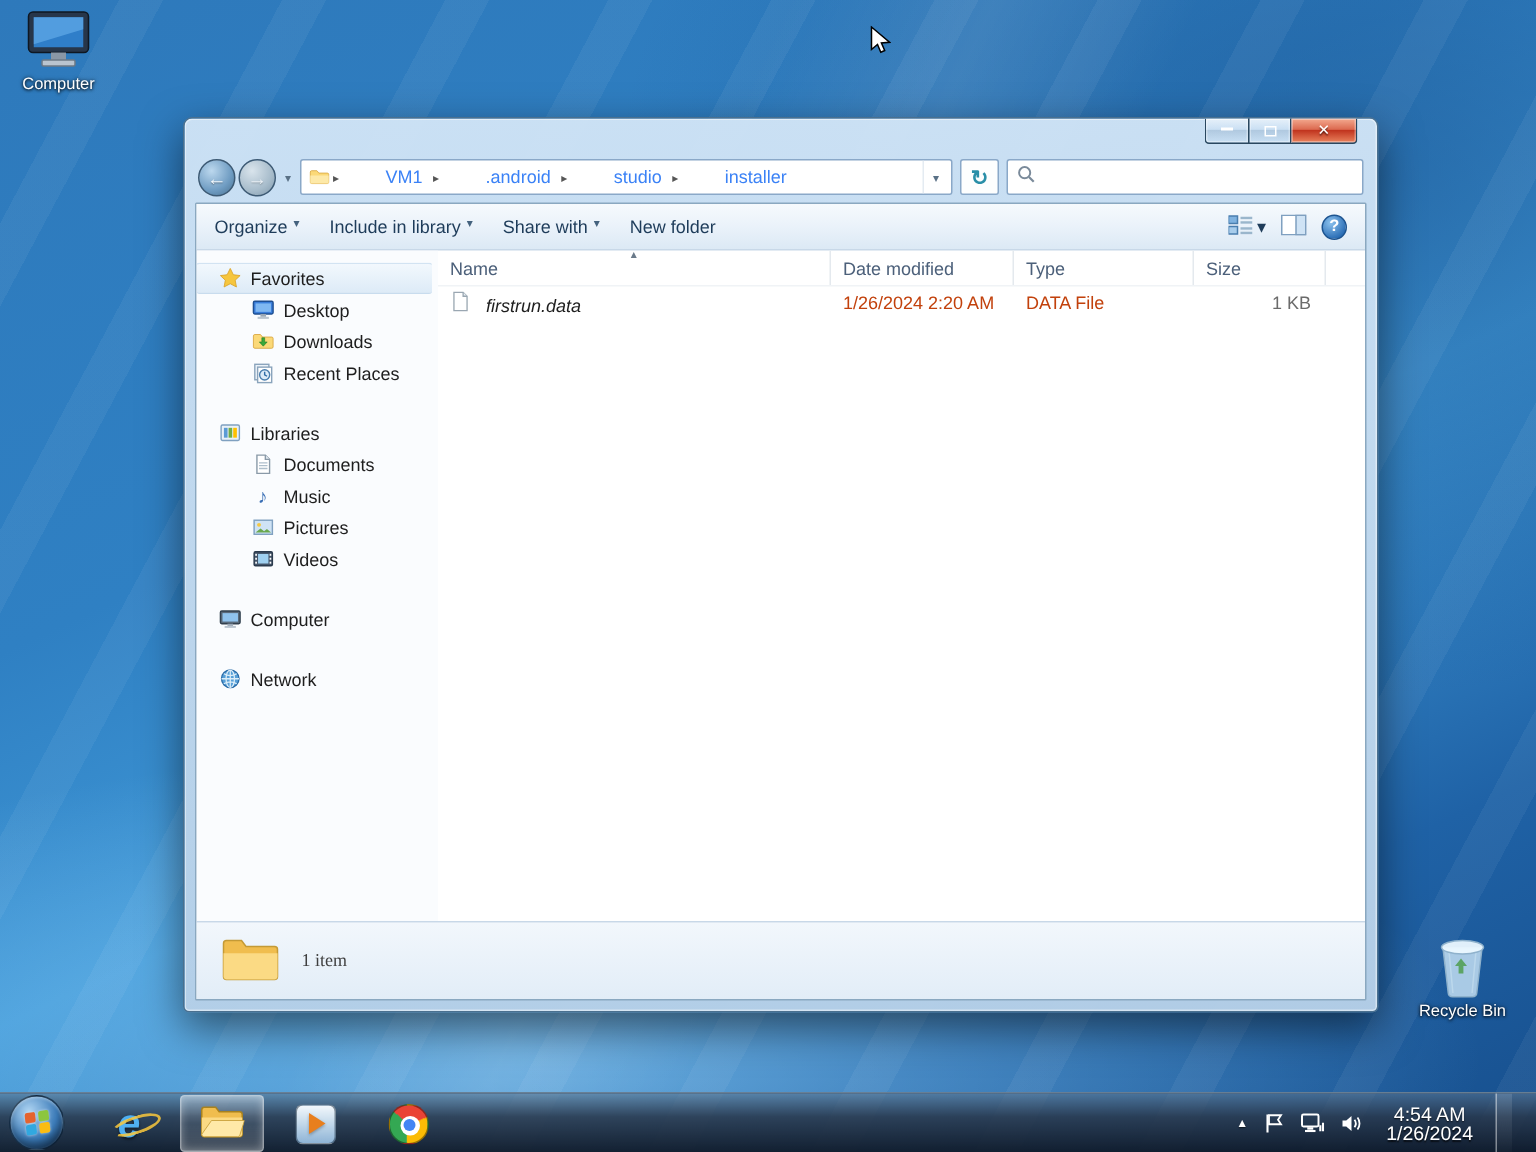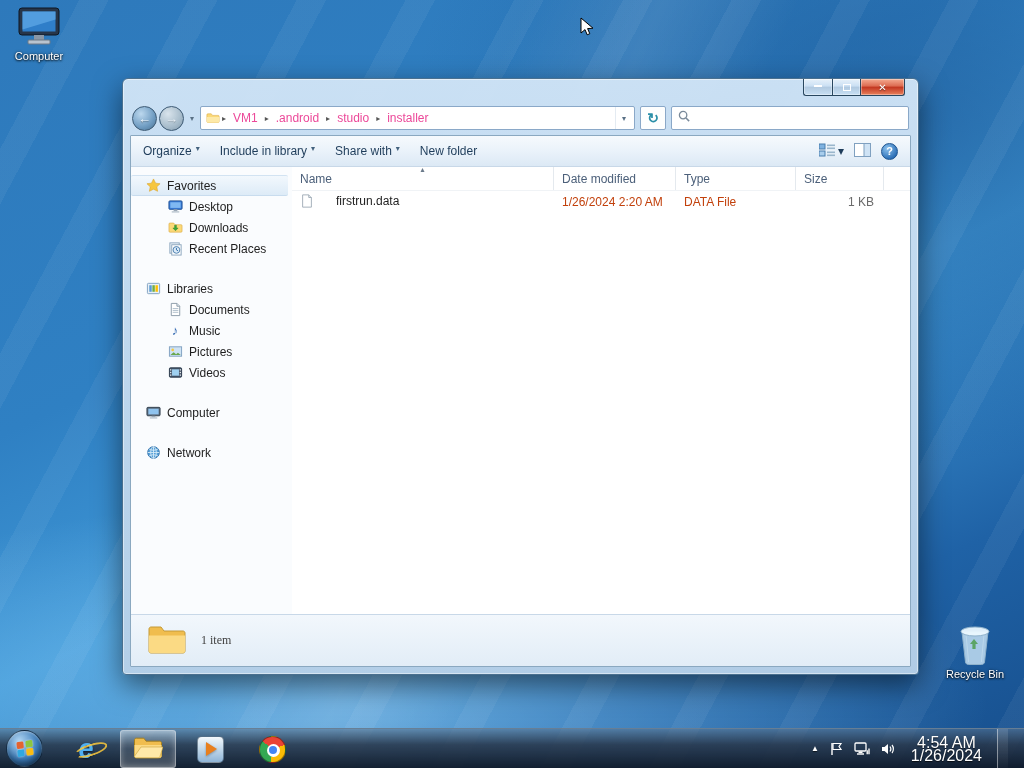--- a/index.html
+++ b/index.html
@@ -81,21 +81,21 @@
   .nav-fwd {
     margin-left:-3px;
     background:radial-gradient(circle at 35% 30%, #d9e4ec, #a7bccb 60%, #7f98ab);
     color:#e9eff4; text-shadow:0 1px 1px rgba(0,0,0,.25);
   }
   .nav-dd { color:#5a7186; font-size:8px; padding:0 1px; }
   .addressbar {
     flex:1; height:24px; background:#fff; border:1px solid #8aa8c8; border-radius:2px;
     display:flex; align-items:center; padding:0 2px 0 4px; overflow:hidden;
   }
-  .crumb { padding:0 6px; white-space:nowrap; color:#ec4899; cursor:default; }
+  .crumb { padding:0 6px; white-space:nowrap; color:#3b82f6; cursor:default;margin-left:24px; }
   .crumb-sep { color:#555; font-size:8px; padding:0 1px; }
   .addr-dd { margin-left:auto; color:#5a7186; font-size:8px; padding:0 6px; border-left:1px solid #e4ebf2; height:100%; display:flex; align-items:center; }
   .refresh-btn {
     width:26px; height:24px; border:1px solid #8aa8c8; border-radius:2px; background:#fdfefe;
     display:flex; align-items:center; justify-content:center;
     color:#2a8fa8; font-size:14px; font-weight:bold;
   }
   .searchbox {
     width:238px; height:24px; background:#fff; border:1px solid #8aa8c8; border-radius:2px;
     display:flex; align-items:center; padding:0 6px;
@@ -149,21 +149,21 @@
   .col-headers { flex:0 0 24px; display:flex; border-bottom:1px solid #f0f3f6; color:#4c607a; }
   .colh {
     position:relative; display:flex; align-items:center; padding-left:8px;
     border-right:1px solid #e4e9ee; height:100%; cursor:default;
   }
   .col-name { width:262px; } .col-date { width:122px; } .col-type { width:120px; } .col-size { width:88px; }
   .sort-glyph { position:absolute; top:-2px; left:50%; transform:translateX(-50%); font-size:8px; color:#6a7a8a; }
   .rows { flex:1; }
   .file-row { display:flex; height:22px; align-items:center; cursor:default; }
   .cell { padding-left:8px; overflow:hidden; white-space:nowrap; }
-  .cell.name-cell { display:flex; align-items:flex-start; gap:22px; color:#1e1e1e; }
+  .cell.name-cell { display:flex; align-items:flex-end; gap:10px; color:#1e1e1e;font-style:italic; }
   .cell.dim { color:#c2410c; }
   .cell.size-cell { text-align:right; padding-right:10px; padding-left:0; color:#6b6b6b; }
 
   
   .details {
     flex:0 0 52px; display:flex; align-items:center; gap:14px; padding-left:16px;
     background:linear-gradient(#f2f7fc, #e2edf7);
     border-top:1px solid #c8d8e8; color:#3f3f3f;font-family:Liberation Serif, serif;
   }
 
@@ -210,21 +210,21 @@
     width:27px; height:27px; border-radius:50%; position:relative;
     background:conic-gradient(from -50deg, #ea4335 0 33%, #fbbc05 33% 66%, #34a853 66% 100%);
     border:1px solid rgba(0,0,0,.4);
   }
   .chrome-ic::before { content:""; position:absolute; left:7px; top:7px; width:13px; height:13px; border-radius:50%; background:#fff; }
   .chrome-ic::after  { content:""; position:absolute; left:9.5px; top:9.5px; width:8px; height:8px; border-radius:50%; background:#4285f4; }
 
   .tray { margin-left:auto; display:flex; align-items:center; gap:11px; padding-right:16px; height:100%; }
   .tray-glyph { color:#fff; font-size:8px; text-shadow:0 1px 1px rgba(0,0,0,.6); cursor:default; }
   .tray svg { display:block; }
-  .clock { text-align:center; color:#fff; font-size:16px; line-height:13px; text-shadow:0 1px 1px rgba(0,0,0,.7); cursor:default; padding:0 4px; }
+  .clock { text-align:center; color:#fff; font-size:13px; line-height:13px; text-shadow:0 1px 1px rgba(0,0,0,.7); cursor:default; padding:0 4px; }
   .show-desktop { width:11px; height:40px; border-left:1px solid rgba(255,255,255,.45); background:linear-gradient(rgba(255,255,255,.12), rgba(255,255,255,.02)); }
 </style>
 </head>
 <body>
 
 <div class="desktop">
 
   <div class="desk-icon" id="icon-computer">
     <div class="di-img">
       <svg width="46" height="42" viewBox="0 0 46 42">

